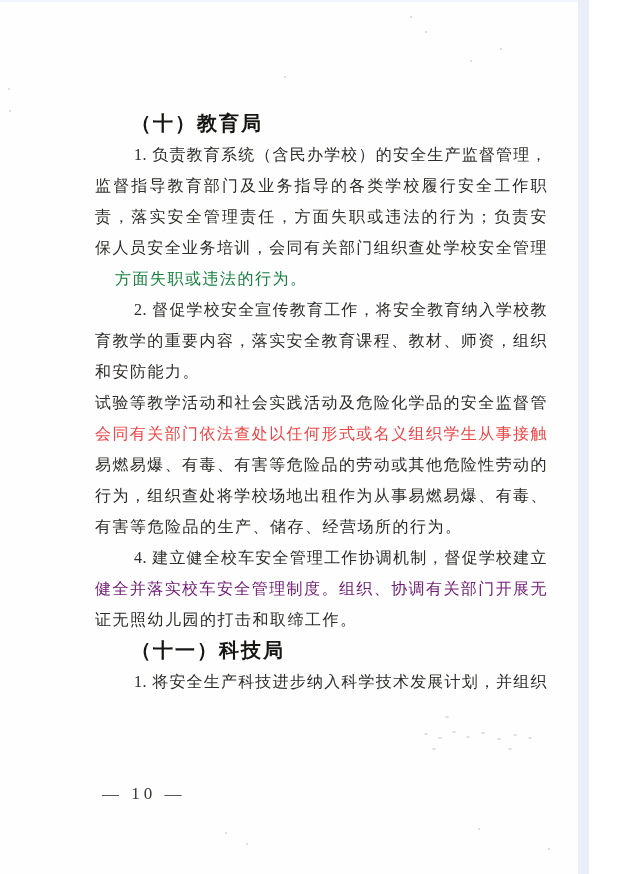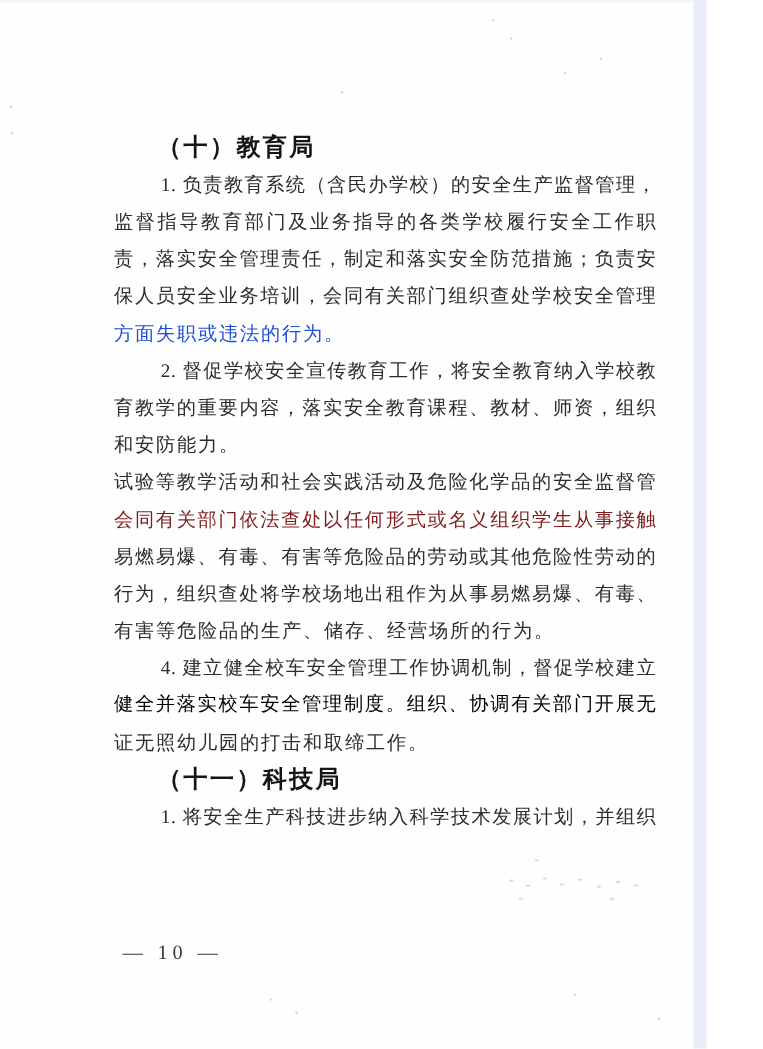--- a/index.html
+++ b/index.html
@@ -97,33 +97,33 @@
 
 <div id="page">
 
   <div id="edge-strip-top" style="background: rgb(233, 238, 248);"></div>
   <div id="edge-strip" style="background: rgb(233, 238, 248);"></div>
 
   <div id="doc-lines">
       <div class="line heading">（十）教育局</div>
       <div class="line start" style="color: rgb(46, 44, 42);">1. 负责教育系统（含民办学校）的安全生产监督管理，</div>
       <div class="line mid" style="color: rgb(46, 44, 42);">监督指导教育部门及业务指导的各类学校履行安全工作职</div>
-      <div class="line mid" style="color: rgb(46, 44, 42);">责，落实安全管理责任，制定和落实安全防范措施；负责安</div>
+      <div class="line mid" style="color: rgb(46, 44, 42);">责，落实安全管理责任，方面失职或违法的行为；负责安</div>
       <div class="line mid" style="color: rgb(46, 44, 42);">保人员安全业务培训，会同有关部门组织查处学校安全管理</div>
-      <div class="line end" style="color: #1d4ed8;">方面失职或违法的行为。</div>
+      <div class="line end" style="color: #15803d; margin-left: 20px;">方面失职或违法的行为。</div>
       <div class="line start" style="color: rgb(46, 44, 42);">2. 督促学校安全宣传教育工作，将安全教育纳入学校教</div>
       <div class="line mid" style="color: rgb(46, 44, 42);">育教学的重要内容，落实安全教育课程、教材、师资，组织</div>
       <div class="line end" style="color: rgb(46, 44, 42);">和安防能力。</div>
       <div class="line mid" style="color: rgb(46, 44, 42);">试验等教学活动和社会实践活动及危险化学品的安全监督管</div>
-      <div class="line mid" style="color: #7f1d1d;">会同有关部门依法查处以任何形式或名义组织学生从事接触</div>
+      <div class="line mid" style="color: #ef4444;">会同有关部门依法查处以任何形式或名义组织学生从事接触</div>
       <div class="line mid" style="color: rgb(46, 44, 42);">易燃易爆、有毒、有害等危险品的劳动或其他危险性劳动的</div>
       <div class="line mid" style="color: rgb(46, 44, 42);">行为，组织查处将学校场地出租作为从事易燃易爆、有毒、</div>
       <div class="line end" style="color: rgb(46, 44, 42);">有害等危险品的生产、储存、经营场所的行为。</div>
       <div class="line start" style="color: rgb(46, 44, 42);">4. 建立健全校车安全管理工作协调机制，督促学校建立</div>
-      <div class="line mid" style="color: #000000; font-family: Liberation Mono, monospace;">健全并落实校车安全管理制度。组织、协调有关部门开展无</div>
+      <div class="line mid" style="color: #701a75;">健全并落实校车安全管理制度。组织、协调有关部门开展无</div>
       <div class="line end" style="color: rgb(46, 44, 42);">证无照幼儿园的打击和取缔工作。</div>
       <div class="line heading">（十一）科技局</div>
       <div class="line start" style="color: rgb(46, 44, 42);">1. 将安全生产科技进步纳入科学技术发展计划，并组织</div>
     </div>
 
   <div id="page-number">— 10 —</div>
 
   <div id="noise-layer">
       <div class="speck" style="left: 410px; top: 16px;"></div>
       <div class="speck" style="left: 425px; top: 31px;"></div>

